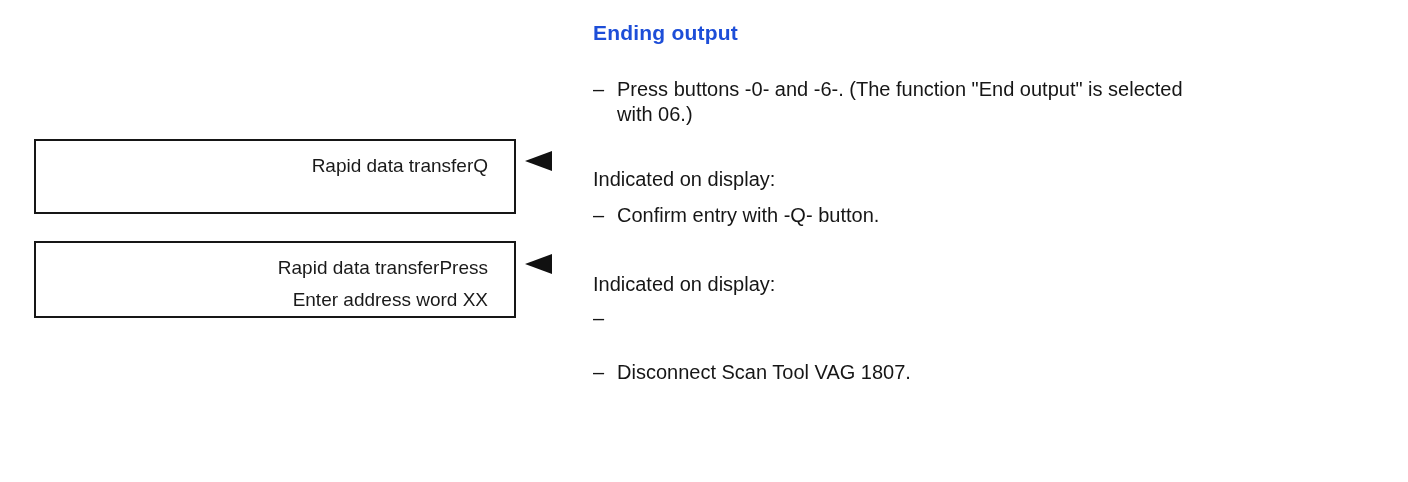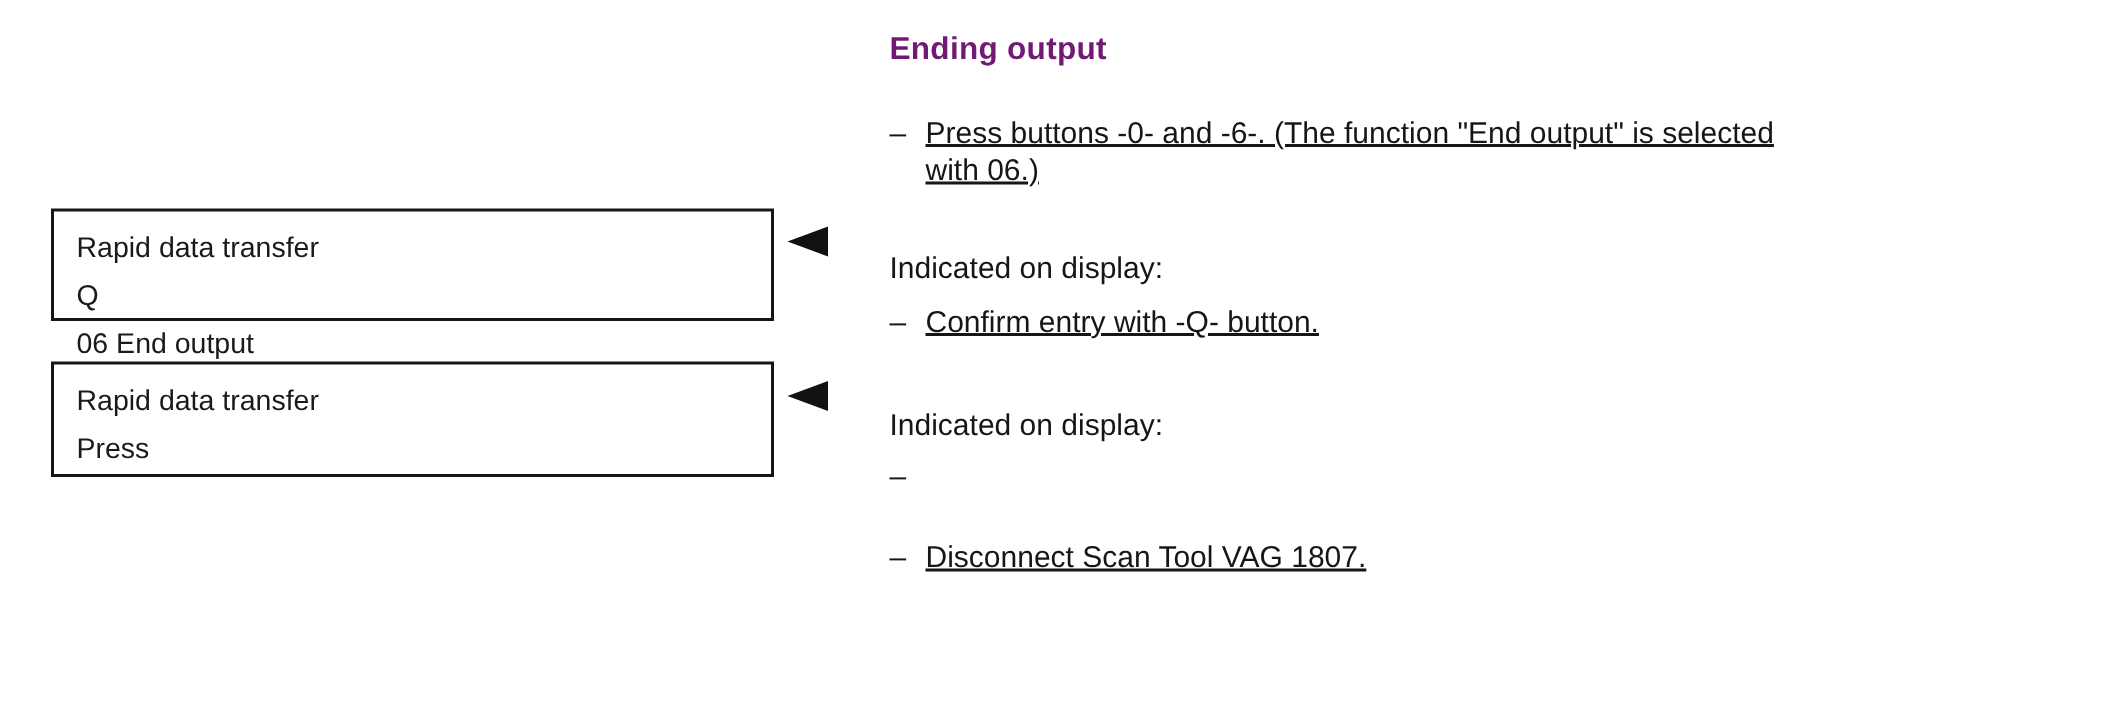--- a/index.html
+++ b/index.html
@@ -29,21 +29,20 @@
     line-height: 32px;
     color: #1a1a1a;
   }
   .display-box.box1 { top: 139px; height: 62px; }
   .display-box.box2 { top: 241px; height: 64px; }
   .display-row {
     display: flex;
     justify-content: flex-end;
     align-items: baseline;
     white-space: nowrap;
-    flex-direction: column;
   }
   
   .pointer-arrow {
     position: absolute;
     left: 525px;
     width: 0;
     height: 0;
     border-right: 27px solid #111111;
     border-top: 10px solid transparent;
     border-bottom: 10px solid transparent;
@@ -52,21 +51,21 @@
   .pointer-arrow.a2 { top: 254px; }
   
   .heading {
     position: absolute;
     left: 593px;
     top: 21px;
     margin: 0;
     font-size: 21px;
     font-weight: 700;
     letter-spacing: 0.2px;
-    color: #701a75;
+    color: #1d4ed8;
   }
   .plain-line {
     position: absolute;
     left: 593px;
     font-size: 20px;
     line-height: 25px;
     white-space: nowrap;
     margin-top: 16px;
   }
   .line-indicated1 { top: 151px; }
@@ -79,46 +78,45 @@
     font-size: 20px;
     line-height: 25px;
   }
   .bullet .dash {
     flex: 0 0 24px;
     width: 24px;
   }
   .bullet .text {
     white-space: pre-line;
     max-width: 740px;
-    text-decoration: underline;
   }
   .bullet.b-press      { top: 77px; }
   .bullet.b-confirm    { top: 203px; }
   .bullet.b-switch     { top: 306px; }
   .bullet.b-disconnect { top: 360px; }
 </style>
 </head>
 <body>
 
 <div class="page">
 
   <div class="display-box box1">
     <div class="display-row">
       <span>Rapid data transfer</span>
       <span>Q</span>
     </div>
-    <div class="display-row">
-      <span>06 End output</span>
-    </div>
   </div>
 
   <div class="display-box box2">
     <div class="display-row">
       <span>Rapid data transfer</span>
       <span>Press</span>
+    </div>
+    <div class="display-row">
+      <span>Enter address word XX</span>
     </div>
   </div>
 
   <div class="pointer-arrow a1"></div>
   <div class="pointer-arrow a2"></div>
 
   <h1 class="heading">Ending output</h1>
 
   <div class="bullet b-press">
     <span class="dash">–</span>

